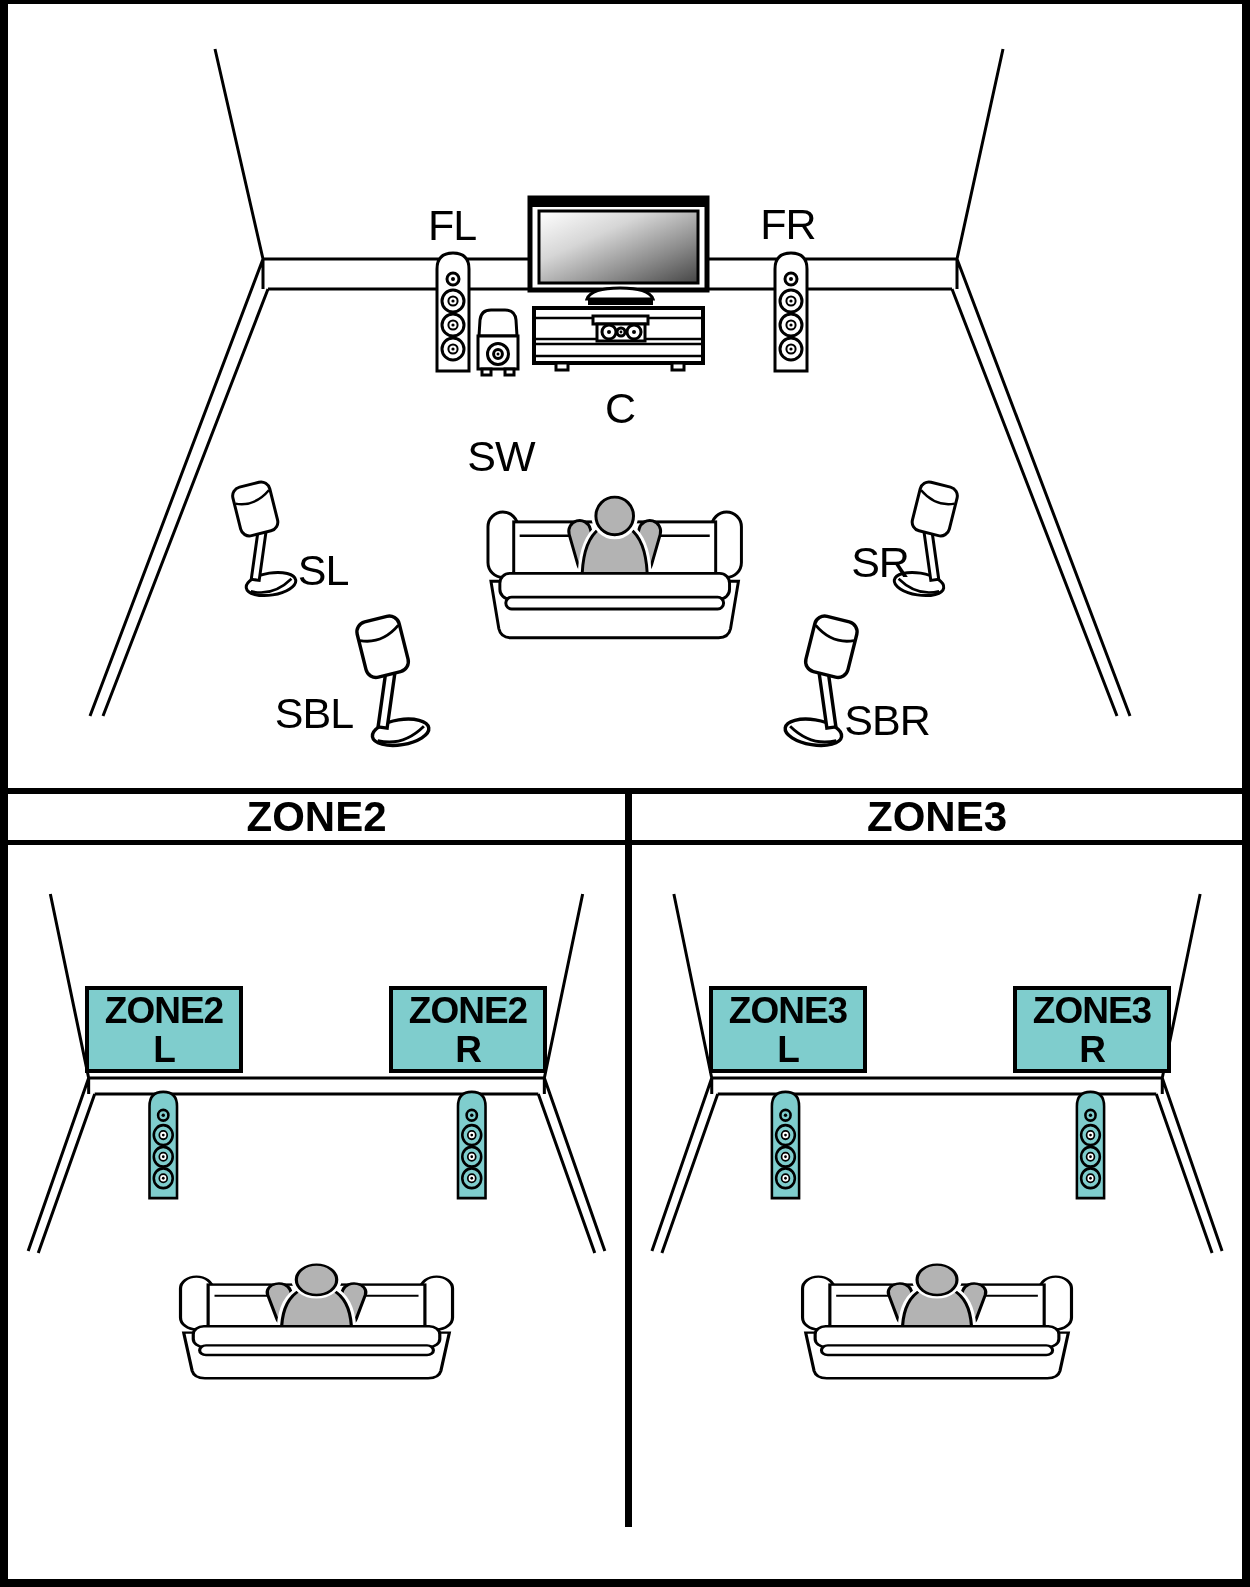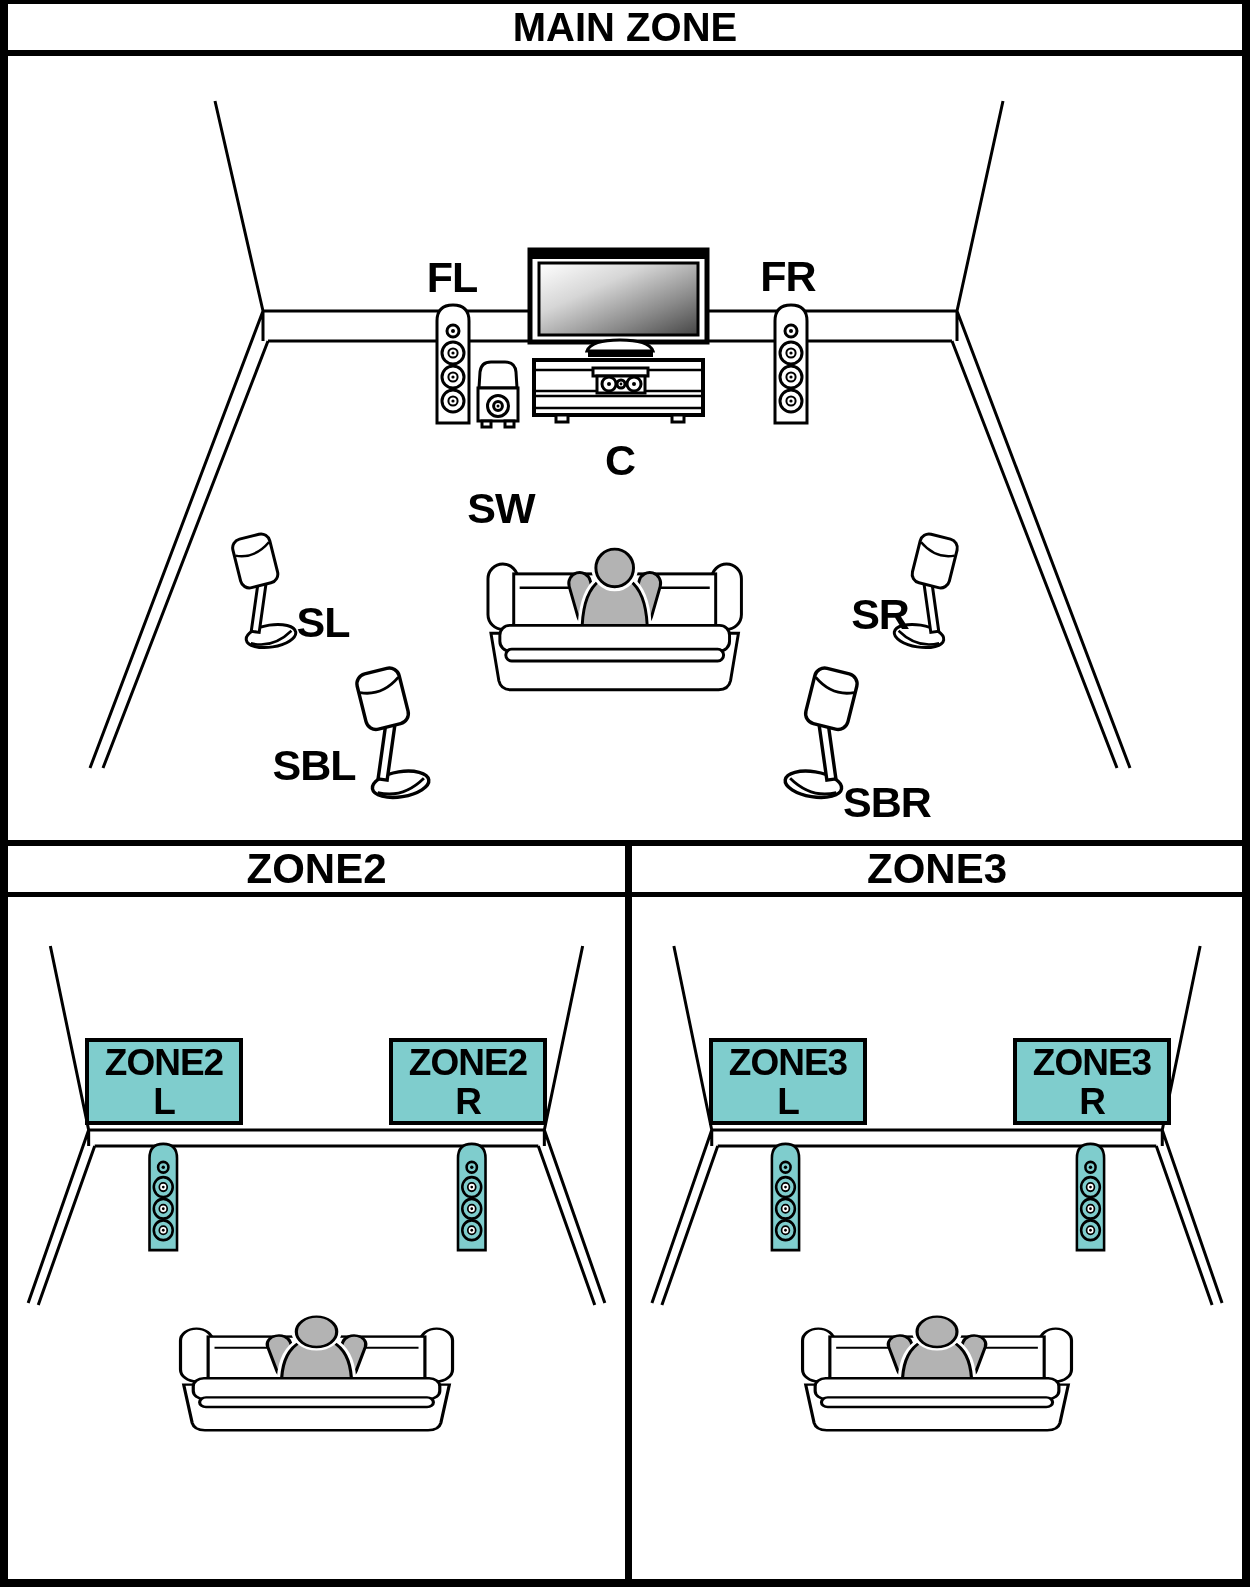--- a/index.html
+++ b/index.html
@@ -17,33 +17,30 @@
   .zp{position:relative;overflow:hidden;}
   .zp1{width:617px;border-right:7px solid #000;}
   .zp2{flex:1;}
   svg.room{position:absolute;left:0;top:0;width:100%;height:100%;display:block;}
   .ln{fill:none;stroke:#000;stroke-width:3;}
   .wsh{fill:#fff;stroke:#000;stroke-width:3;}
   .tbody{fill:var(--body,#fff);stroke:#000;stroke-width:3;}
   .noln{fill:none;stroke:#000;stroke-width:2.5;}
   .psh{fill:var(--gray,#b3b3b3);stroke:#000;stroke-width:3;}
   .pw{fill:var(--gray,#b3b3b3);stroke:#fff;stroke-width:9;}
-  .lbl{position:absolute;transform:translate(-50%,-50%);font-size:43px;font-weight:bold;letter-spacing:-1px;color:#000;white-space:nowrap;}
+  .lbl{position:absolute;transform:translate(-50%,-50%);font-size:43px;font-weight:normal;letter-spacing:-1px;color:#000;white-space:nowrap;}
   .zbox{position:absolute;top:141px;width:158px;height:87px;background:var(--teal,#7fcdcd);border:4px solid #000;box-sizing:border-box;text-align:center;font-weight:bold;font-size:37px;line-height:39px;letter-spacing:-1px;color:#000;padding-top:1px;}
   .zbox-l{left:77px;}
   .zbox-r{left:381px;}
 </style>
 </head>
 <body>
 
 <div id="frame">
 
-  <div class="title-bar">
-    <div class="big-title">MAIN ZONE</div>
-  </div>
 
   <div class="main-panel">
     <svg class="room" viewBox="0 0 1234 784" preserveAspectRatio="none">
       <defs>
         <linearGradient id="scr" x1="0" y1="0" x2="1" y2="1">
           <stop offset="0" stop-color="#ffffff"></stop>
           <stop offset="0.35" stop-color="#d6d6d6"></stop>
           <stop offset="0.7" stop-color="#8a8a8a"></stop>
           <stop offset="1" stop-color="#454545"></stop>
         </linearGradient>
@@ -148,21 +145,21 @@
       <use href="#g-sat" transform="translate(851,612) scale(-1.14,1.14)"></use>
     </svg>
 
     <div class="lbl" style="left:444px;top:221px;">FL</div>
     <div class="lbl" style="left:780px;top:220px;">FR</div>
     <div class="lbl" style="left:493px;top:404px;margin-top:48px;">SW</div>
     <div class="lbl" style="left:612px;top:404px;">C</div>
     <div class="lbl" style="left:315px;top:557px;margin-top:9px;">SL</div>
     <div class="lbl" style="left:872px;top:558px;">SR</div>
     <div class="lbl" style="left:306px;top:709px;">SBL</div>
-    <div class="lbl" style="left:879px;top:746px;">SBR</div>
+    <div class="lbl" style="left:879px;top:716px;">SBR</div>
   </div>
 
   <div class="zone-headers">
     <div class="zh zh1">
       <div class="big-title">ZONE2</div>
     </div>
     <div class="zh zh2">
       <div class="big-title">ZONE3</div>
     </div>
   </div>

